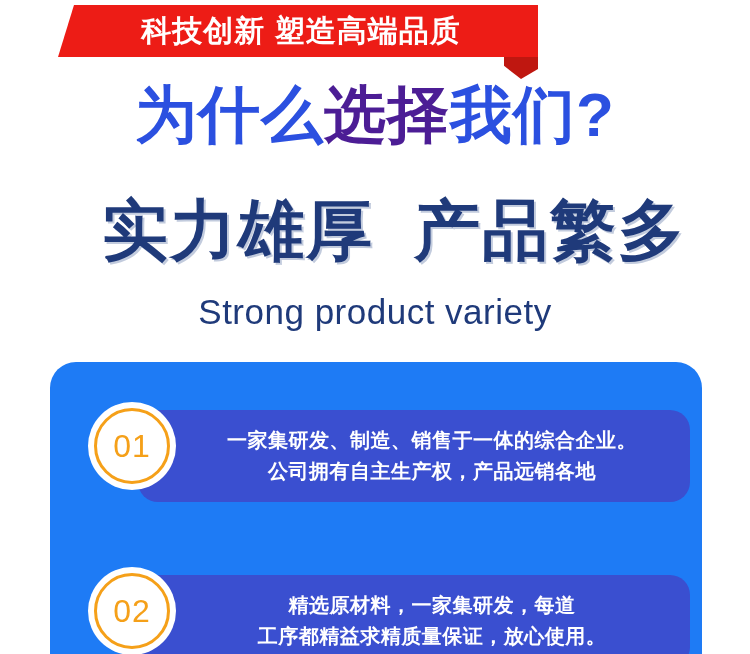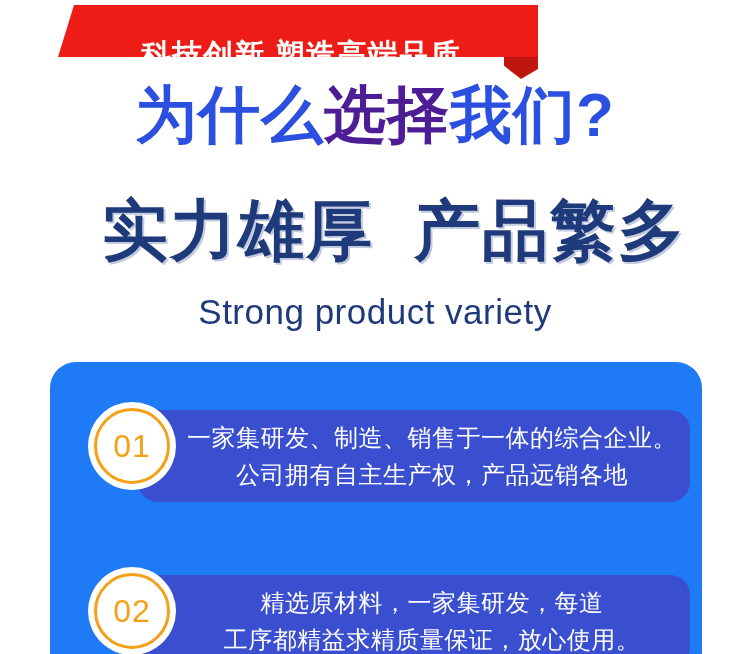--- a/index.html
+++ b/index.html
@@ -57,21 +57,20 @@
     display: flex;
     align-items: center;
     justify-content: center;
     color: #ffffff;
     font-size: 30px;
     font-weight: bold;
     letter-spacing: 1px;
     white-space: nowrap;
     padding-left: 6px;
     box-sizing: border-box;
-    margin-top: 24px;
   }
 
   
   .headline {
     position: absolute;
     left: 0;
     top: 82px;
     width: 750px;
     text-align: center;
     font-size: 62px;
@@ -140,28 +139,29 @@
     width: 552px;
     height: 92px;
     background: #3A4FD0;
     border-radius: 20px;
     display: flex;
     align-items: center;
     justify-content: center;
   }
   .pill-text {
     color: #ffffff;
-    font-size: 24px;
+    font-size: 20px;
     line-height: 1.55;
     text-align: center;
     letter-spacing: 0.5px;
     padding-left: 46px;
     padding-right: 10px;
     box-sizing: border-box;
     width: 100%;
+    font-weight: bold;
   }
   .pill-text .line { display: block; white-space: nowrap; }
 
   .badge {
     position: absolute;
     left: 38px;
     top: -8px;
     width: 88px;
     height: 88px;
     border-radius: 50%;

